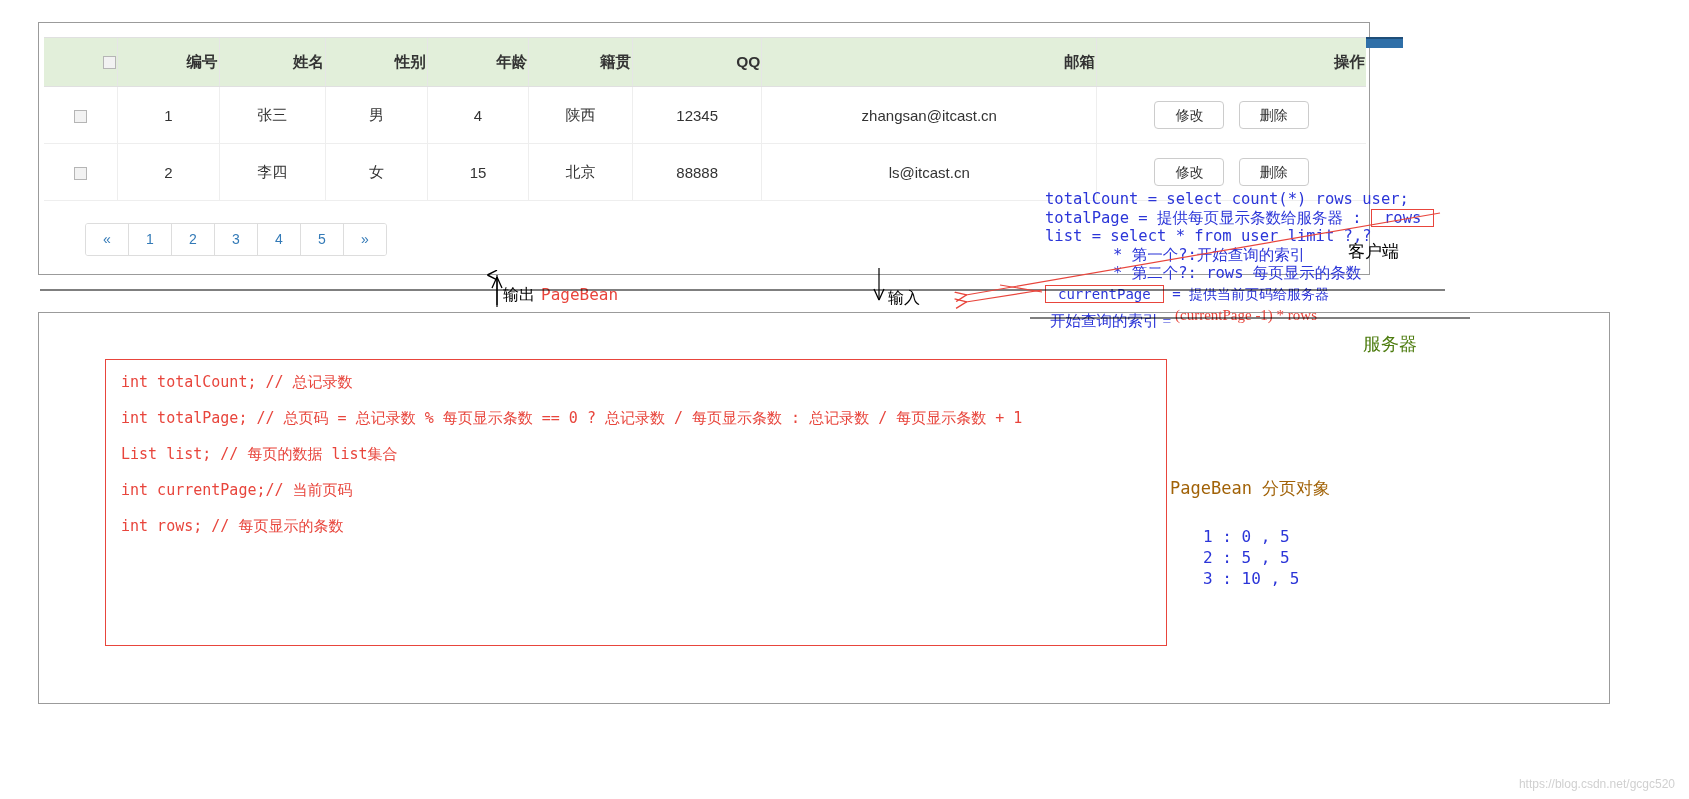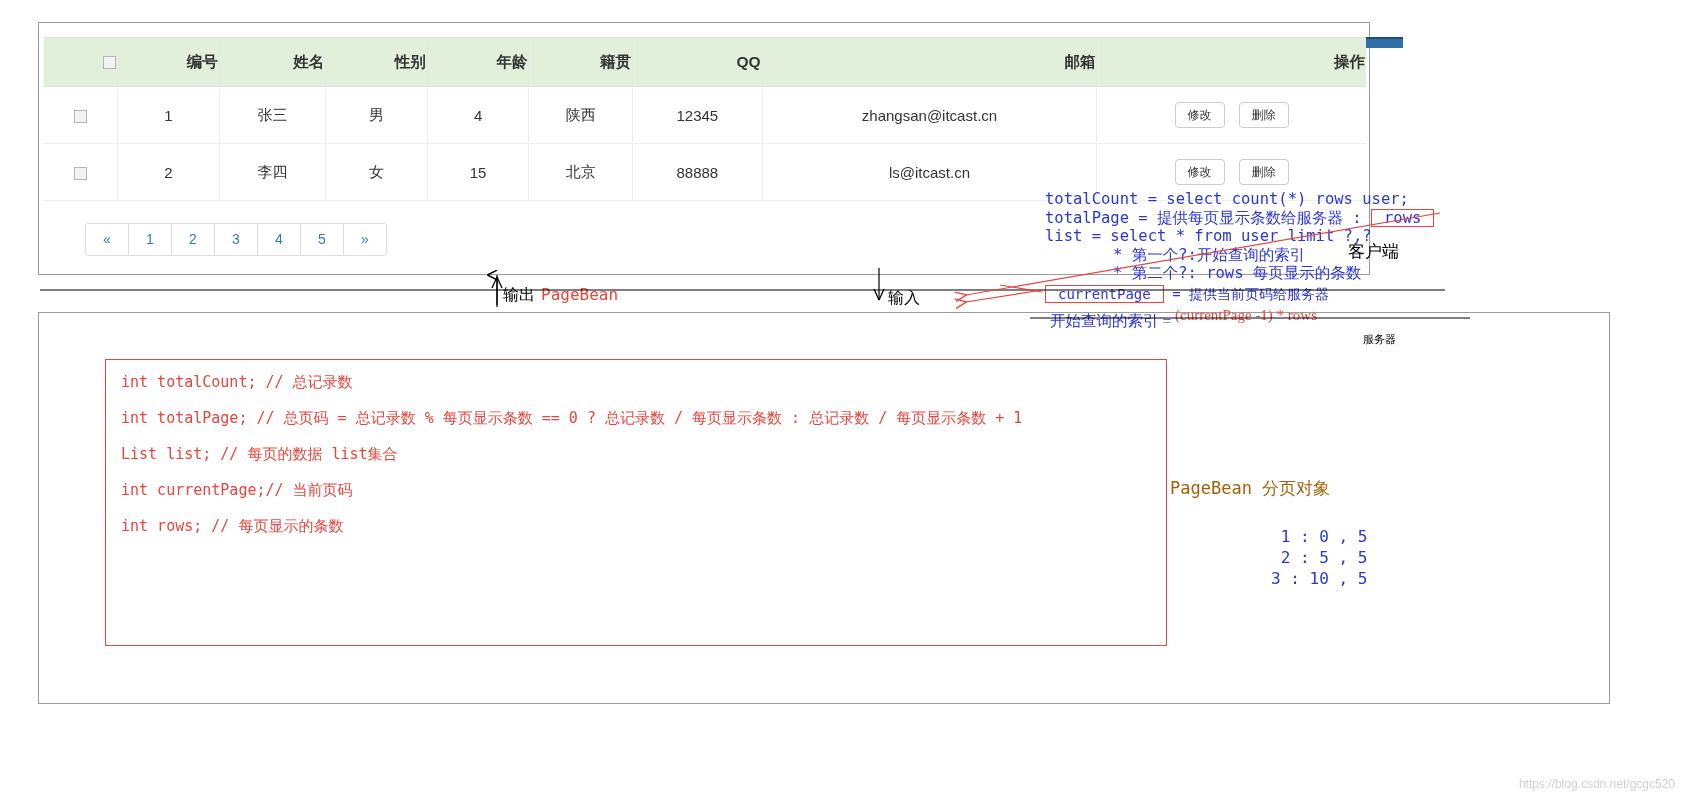--- a/index.html
+++ b/index.html
@@ -93,26 +93,26 @@
     width: 13px;
     height: 13px;
     border: 1px solid #b5b5b5;
     background: #f2f2f2;
     box-sizing: border-box;
     vertical-align: middle;
   }
   .op-btn {
     display: inline-block;
     min-width: 48px;
-    padding: 5px 0;
+    padding: 5px 10px;
     margin: 0 5px;
     border: 1px solid #cccccc;
     border-radius: 4px;
     background: #ffffff;
-    font-size: 12px;
+    font-size: 14px;
     color: #333;
     line-height: 1.2;
   }
 
   
   .pager-row {
     position: absolute;
     left: 46px;
     top: 200px;
     display: flex;
@@ -186,28 +186,27 @@
     left: 1170px;
     top: 477px;
     font-family: "DejaVu Sans Mono", "Liberation Mono", monospace;
     font-size: 17px;
     color: #a16207;
     white-space: nowrap;
     text-align: right;
   }
   .pagebean-list {
     position: absolute;
-    left: 1271px;
+    left: 1203px;
     top: 526px;
     font-family: "DejaVu Sans Mono", "Liberation Mono", monospace;
     font-size: 16px;
     color: #2b35d8;
     line-height: 21px;
     white-space: nowrap;
-    text-align: right;
   }
 
   
   .annot-blue {
     position: absolute;
     left: 1045px;
     top: 190px;
     font-family: "DejaVu Sans Mono", "Liberation Mono", monospace;
     font-size: 15.5px;
     color: #2b35d8;
@@ -253,22 +252,22 @@
     font-family: "DejaVu Sans", sans-serif;
     font-size: 17px;
     color: #000000;
     white-space: nowrap;
   }
   .label-server {
     position: absolute;
     left: 1363px;
     top: 332px;
     font-family: "DejaVu Sans", sans-serif;
-    font-size: 11px;
-    color: #000000;
+    font-size: 18px;
+    color: #4d7c0f;
     white-space: nowrap;
   }
 
   
   .io-out {
     position: absolute;
     left: 503px;
     top: 285px;
     font-family: "DejaVu Sans", sans-serif;
     font-size: 16px;

